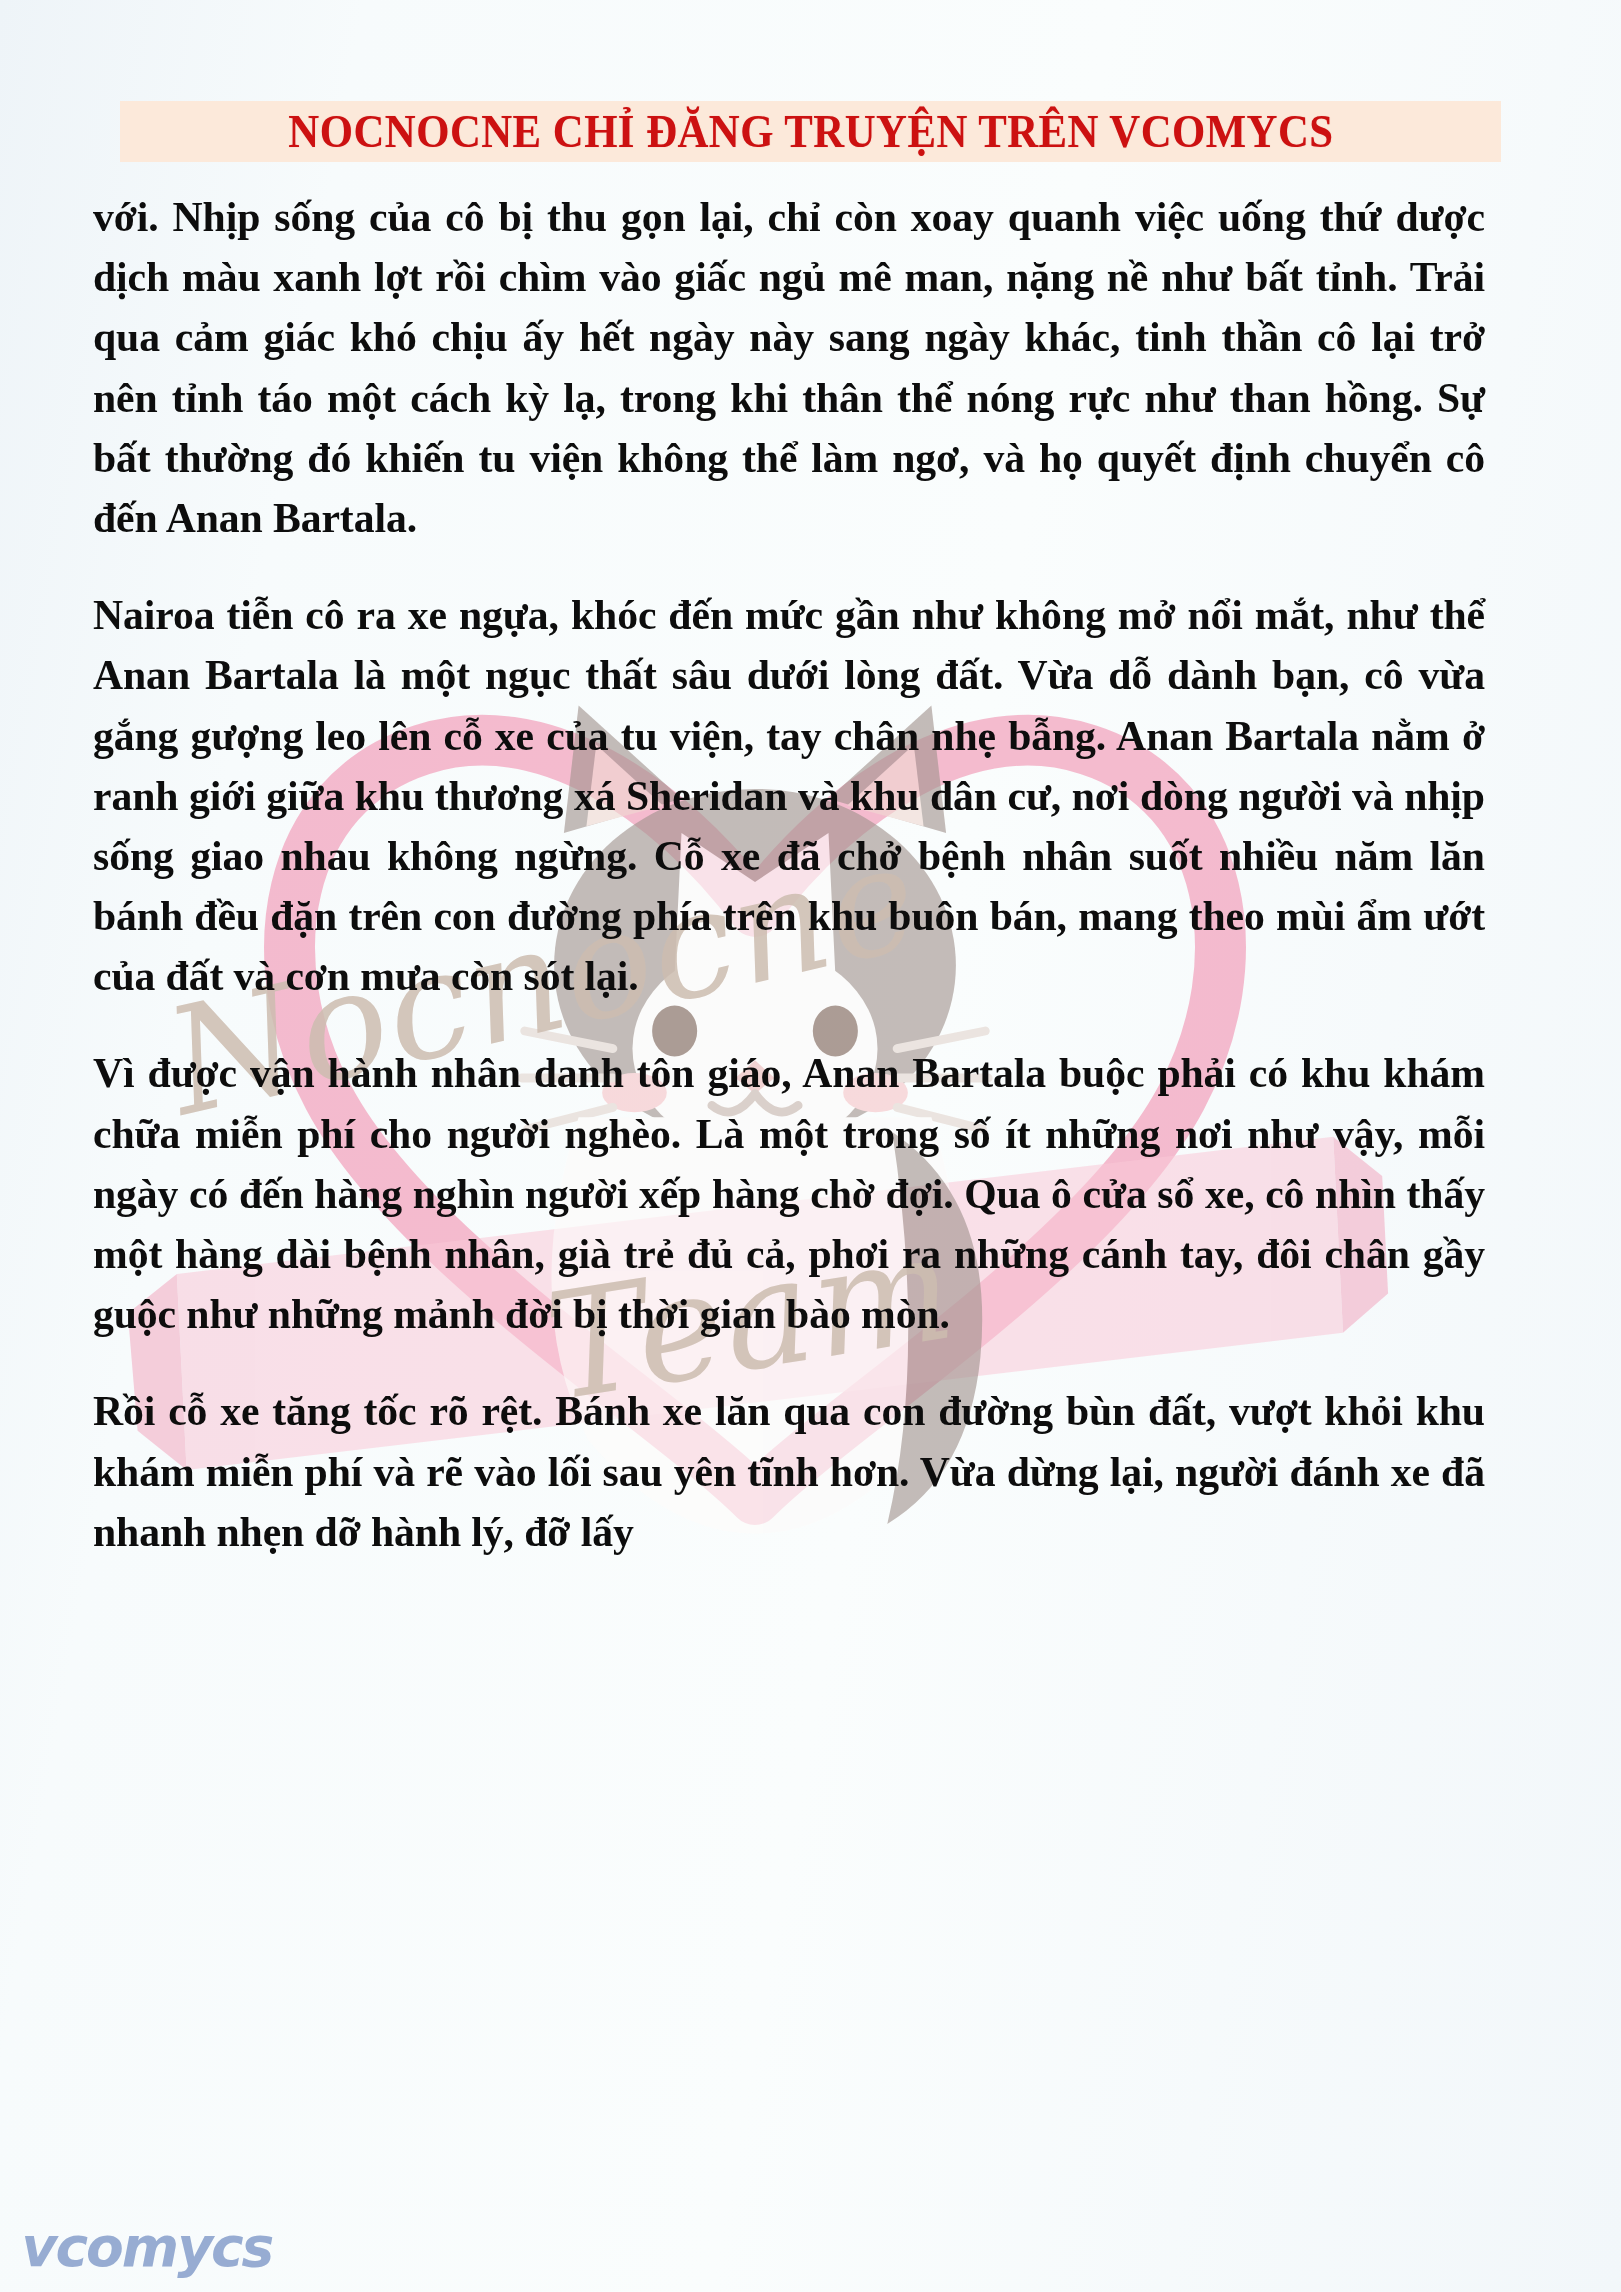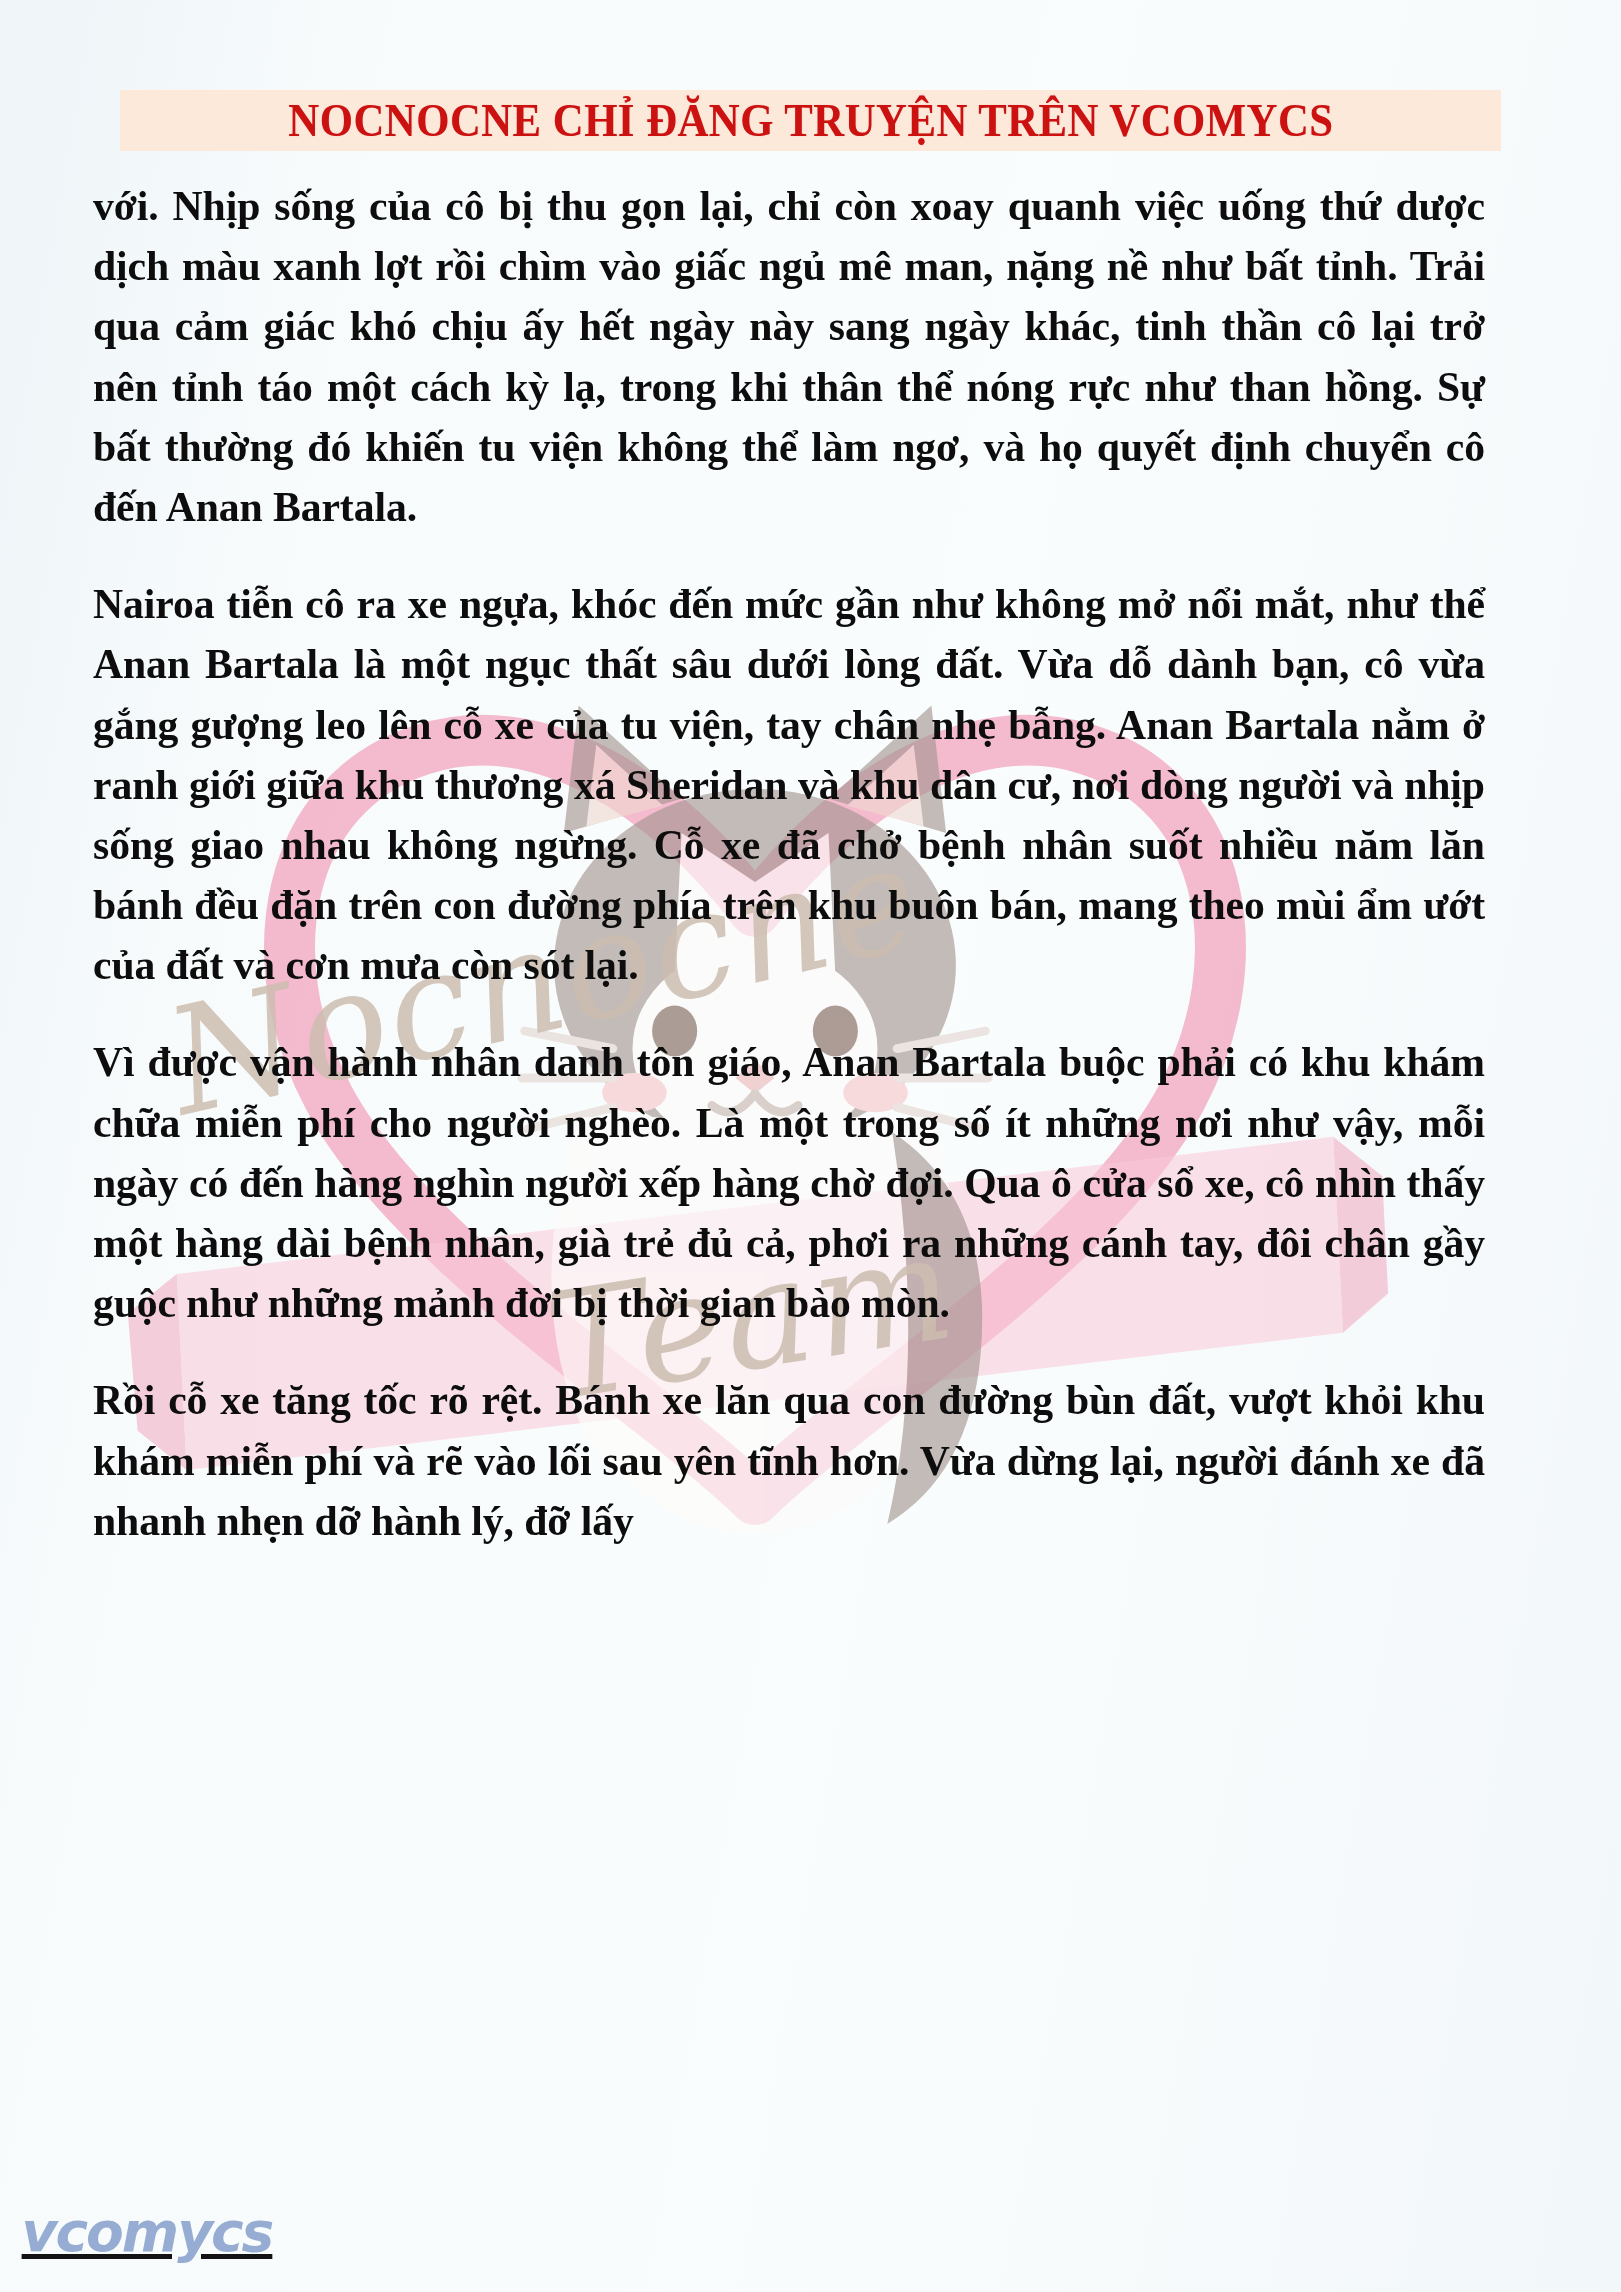--- a/index.html
+++ b/index.html
@@ -55,21 +55,21 @@
     left: 549px; top: 1264px;
     font-size: 147px;
     transform: rotate(-9deg);
     transform-origin: left center;
   }
 
   
   #content {
     position: relative;
     z-index: 3;
-    padding: 0 93px;
+    padding: 11px 93px;
   }
 
   
   #banner-wrap {
     position: relative;
     z-index: 4;
     margin-top: 90px;
     height: 61px;
     display: flex;
     align-items: center;
@@ -112,25 +112,24 @@
     transform: scaleX(.97);
     transform-origin: left top;
     letter-spacing: -0.1px;
   }
   .para:last-child { margin-bottom: 0; }
 
   
   #logo {
     position: absolute;
     left: 21.6px;
-    bottom: 19px;
+    bottom: 4px;
     z-index: 5;
     width: 225px;
     height: 84px;
-    text-decoration: underline;
   }
   #logo-text {
     font-family: "DejaVu Sans", "Liberation Sans", sans-serif;
     font-weight: bold;
     font-style: italic;
     font-size: 55px;
     color: #8fa6cf;
     letter-spacing: -2px;
     line-height: 84px;
     opacity: .92;

